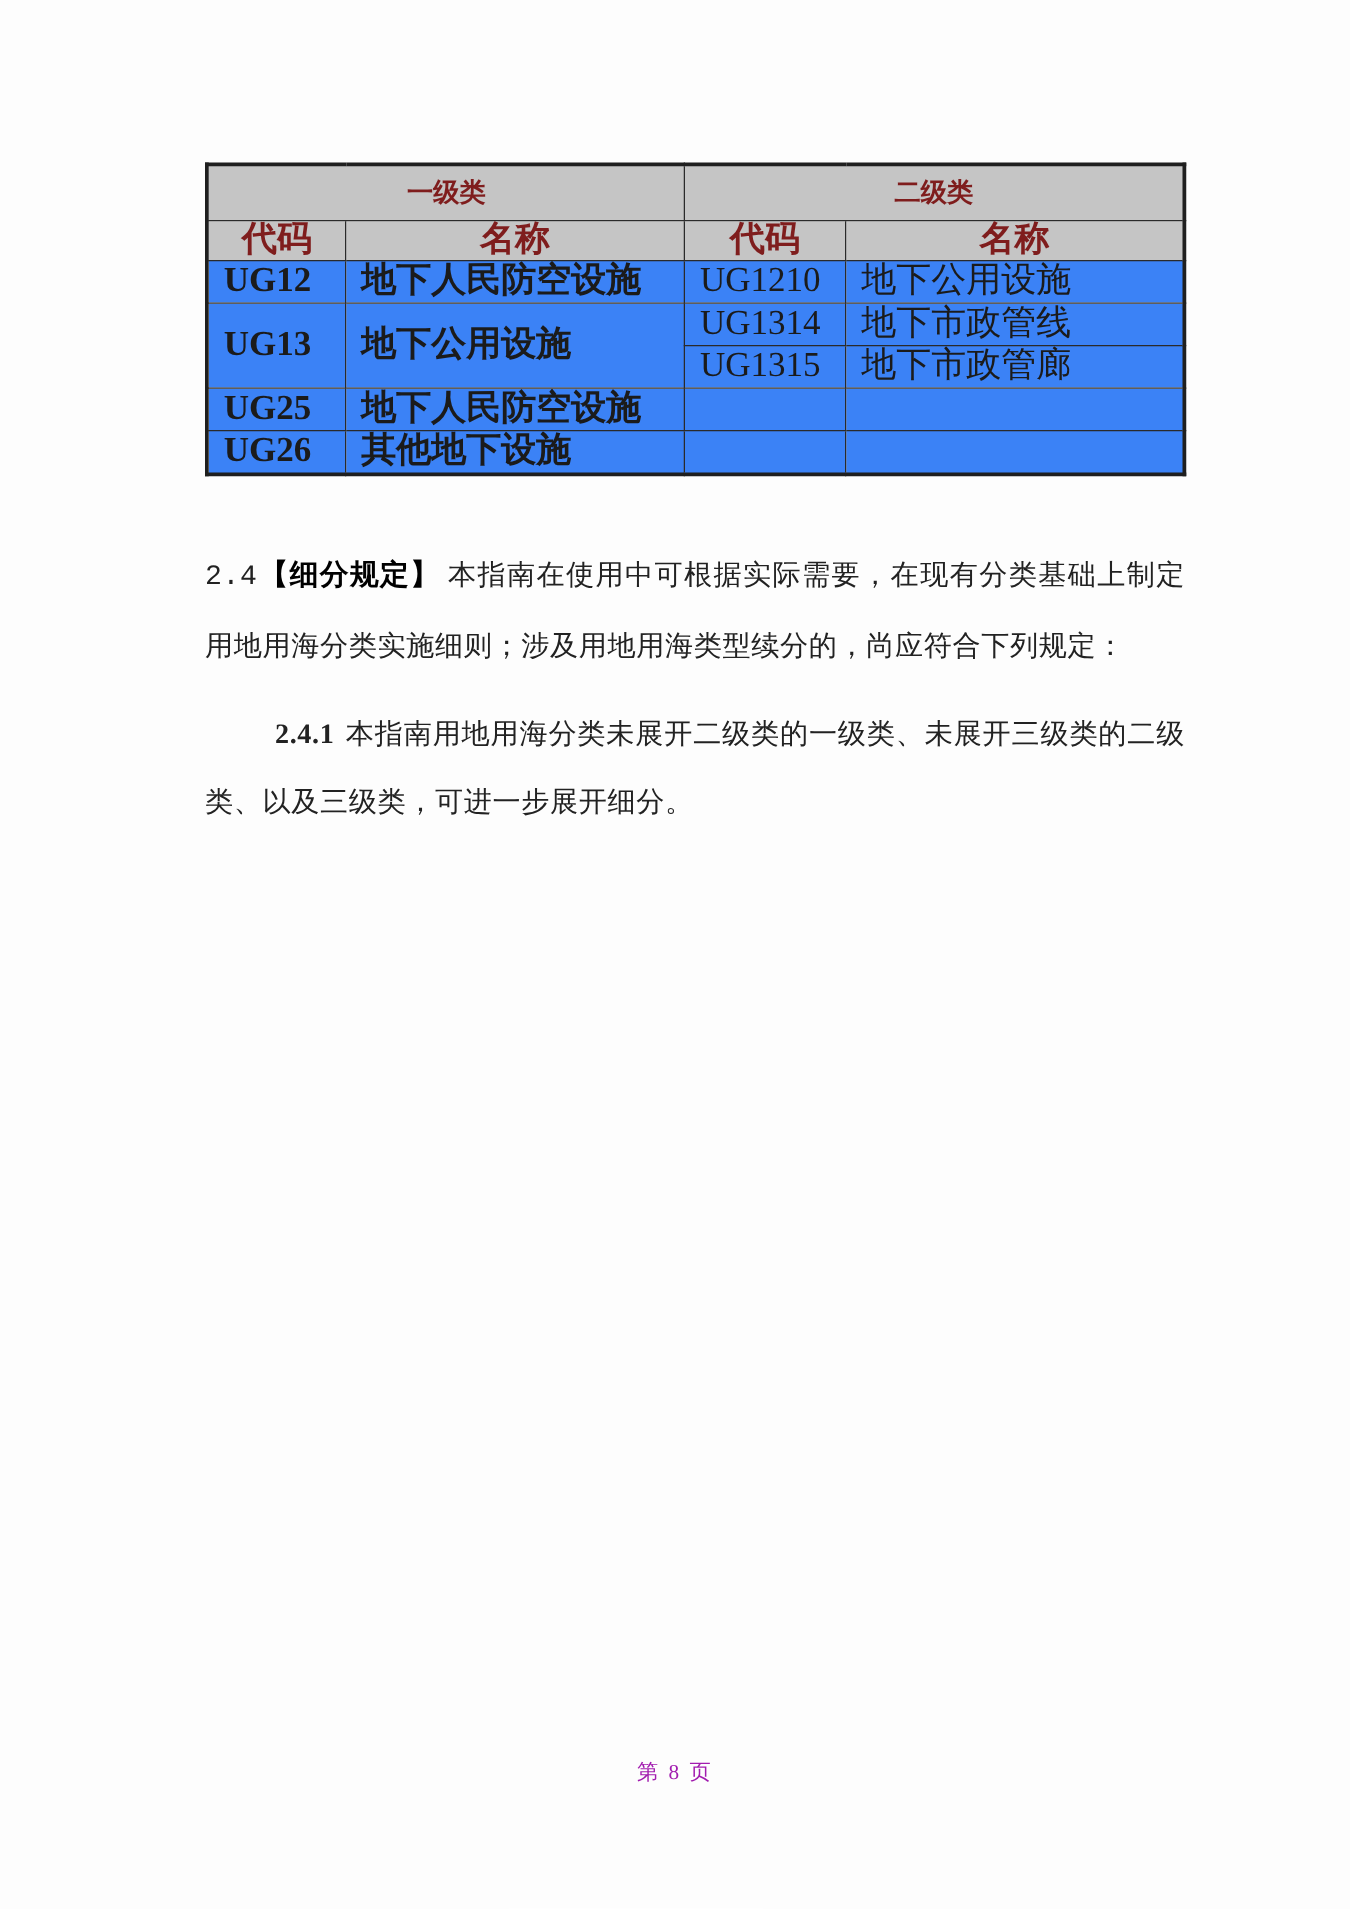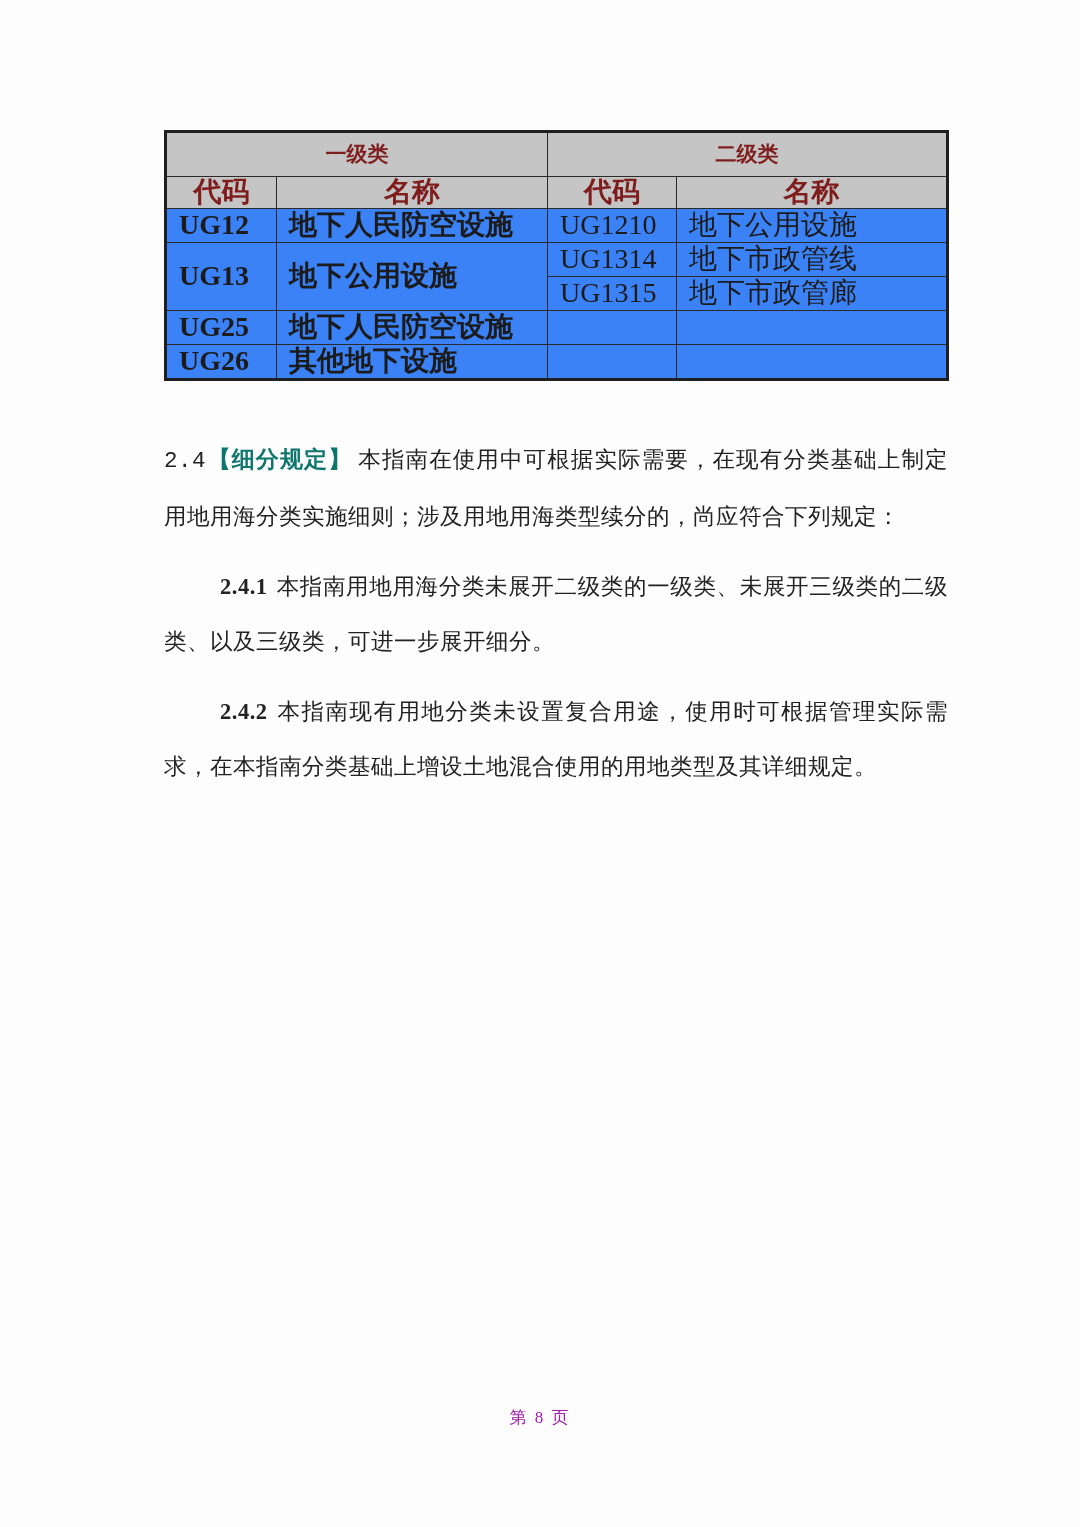--- a/index.html
+++ b/index.html
@@ -75,21 +75,21 @@
   .doc-text p.indent { text-indent: 56px; }
   .sec-num {
     font-family: Liberation Mono, monospace;
     margin-right: 1px;
   }
   .sec-label {
     font-family: "Liberation Sans", "DejaVu Sans", sans-serif;
     font-weight: bold;
     font-size: 23px;
     margin-right: 6px;
-    color: #0f766e;
+    color: #000000;
   }
   .sub-num {
     font-weight: bold;
     margin-right: 9px;
     margin-top: 28px;
   }
 
   
   .page-footer {
     position: absolute;
@@ -158,20 +158,17 @@
       </table>
   </div>
 
   <div class="doc-text">
     <p>
       <span class="sec-num">2.4</span><span class="sec-label">【细分规定】</span><span>本指南在使用中可根据实际需要，在现有分类基础上制定用地用海分类实施细则；涉及用地用海类型续分的，尚应符合下列规定：</span>
     </p>
     <p class="indent">
       <span class="sub-num">2.4.1</span><span>本指南用地用海分类未展开二级类的一级类、未展开三级类的二级类、以及三级类，可进一步展开细分。</span>
     </p>
-    <p class="indent">
-      <span class="sub-num">2.4.2</span><span>本指南现有用地分类未设置复合用途，使用时可根据管理实际需求，在本指南分类基础上增设土地混合使用的用地类型及其详细规定。</span>
-    </p>
   </div>
 
   <div class="page-footer">第 8 页</div>
 
 </div>
 
 </body></html>

